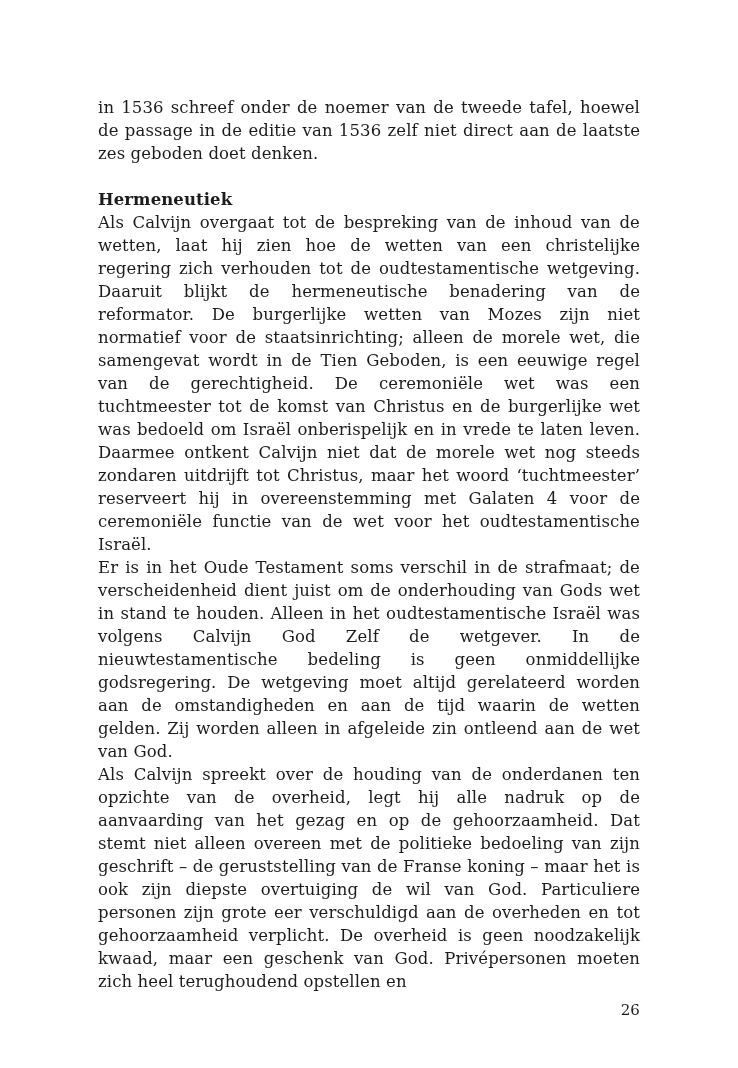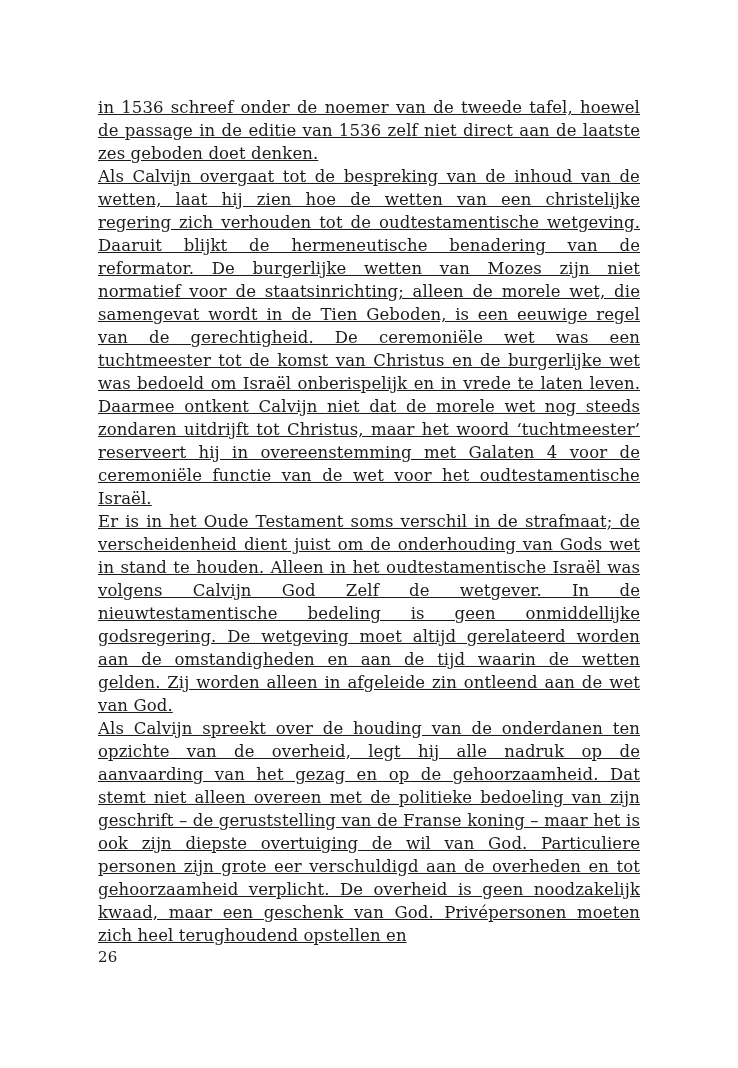--- a/index.html
+++ b/index.html
@@ -24,45 +24,45 @@
   .text-block {
     width: 542px;
     font-size: 16.5px;
     line-height: 23px;
     text-align: justify;
     letter-spacing: 0.1px;
   }
   p.para {
     margin: 0;
     padding: 0;
-    text-decoration: underline;
   }
   h2.section-heading {
     margin: 23px 0 0 0;
     padding: 0;
     font-size: 16.5px;
     line-height: 23px;
     font-weight: bold;
     text-align: left;
   }
   .page-number {
-    margin-top: 0;
+    margin-top: 7px;
     font-size: 15px;
     line-height: 21px;
-    text-align: left;
+    text-align: right;
   }
 </style>
 </head>
 <body>
 
 <div class="book-page">
   <div class="text-block">
 
     <p class="para">in 1536 schreef onder de noemer van de tweede tafel, hoewel de passage in de editie van 1536 zelf niet direct aan de laatste zes geboden doet denken.</p>
 
+    <h2 class="section-heading">Hermeneutiek</h2>
 
     <p class="para">Als Calvijn overgaat tot de bespreking van de inhoud van de wetten, laat hij zien hoe de wetten van een christelijke regering zich verhouden tot de oudtestamentische wetgeving. Daaruit blijkt de hermeneutische benadering van de reformator. De burgerlijke wetten van Mozes zijn niet normatief voor de staatsinrichting; alleen de morele wet, die samengevat wordt in de Tien Geboden, is een eeuwige regel van de gerechtigheid. De ceremoniële wet was een tuchtmeester tot de komst van Christus en de burgerlijke wet was bedoeld om Israël onberispelijk en in vrede te laten leven. Daarmee ontkent Calvijn niet dat de morele wet nog steeds zondaren uitdrijft tot Christus, maar het woord ‘tuchtmeester’ reserveert hij in overeenstemming met Galaten 4 voor de ceremoniële functie van de wet voor het oudtestamentische Israël.</p>
 
     <p class="para">Er is in het Oude Testament soms verschil in de strafmaat; de verscheidenheid dient juist om de onderhouding van Gods wet in stand te houden. Alleen in het oudtestamentische Israël was volgens Calvijn God Zelf de wetgever. In de nieuwtestamentische bedeling is geen onmiddellijke godsregering. De wetgeving moet altijd gerelateerd worden aan de omstandigheden en aan de tijd waarin de wetten gelden. Zij worden alleen in afgeleide zin ontleend aan de wet van God.</p>
 
 
     <p class="para">Als Calvijn spreekt over de houding van de onderdanen ten opzichte van de overheid, legt hij alle nadruk op de aanvaarding van het gezag en op de gehoorzaamheid. Dat stemt niet alleen overeen met de politieke bedoeling van zijn geschrift – de geruststelling van de Franse koning – maar het is ook zijn diepste overtuiging de wil van God. Particuliere personen zijn grote eer verschuldigd aan de overheden en tot gehoorzaamheid verplicht. De overheid is geen noodzakelijk kwaad, maar een geschenk van God. Privépersonen moeten zich heel terughoudend opstellen en</p>
 
     <div class="page-number">26</div>
 

